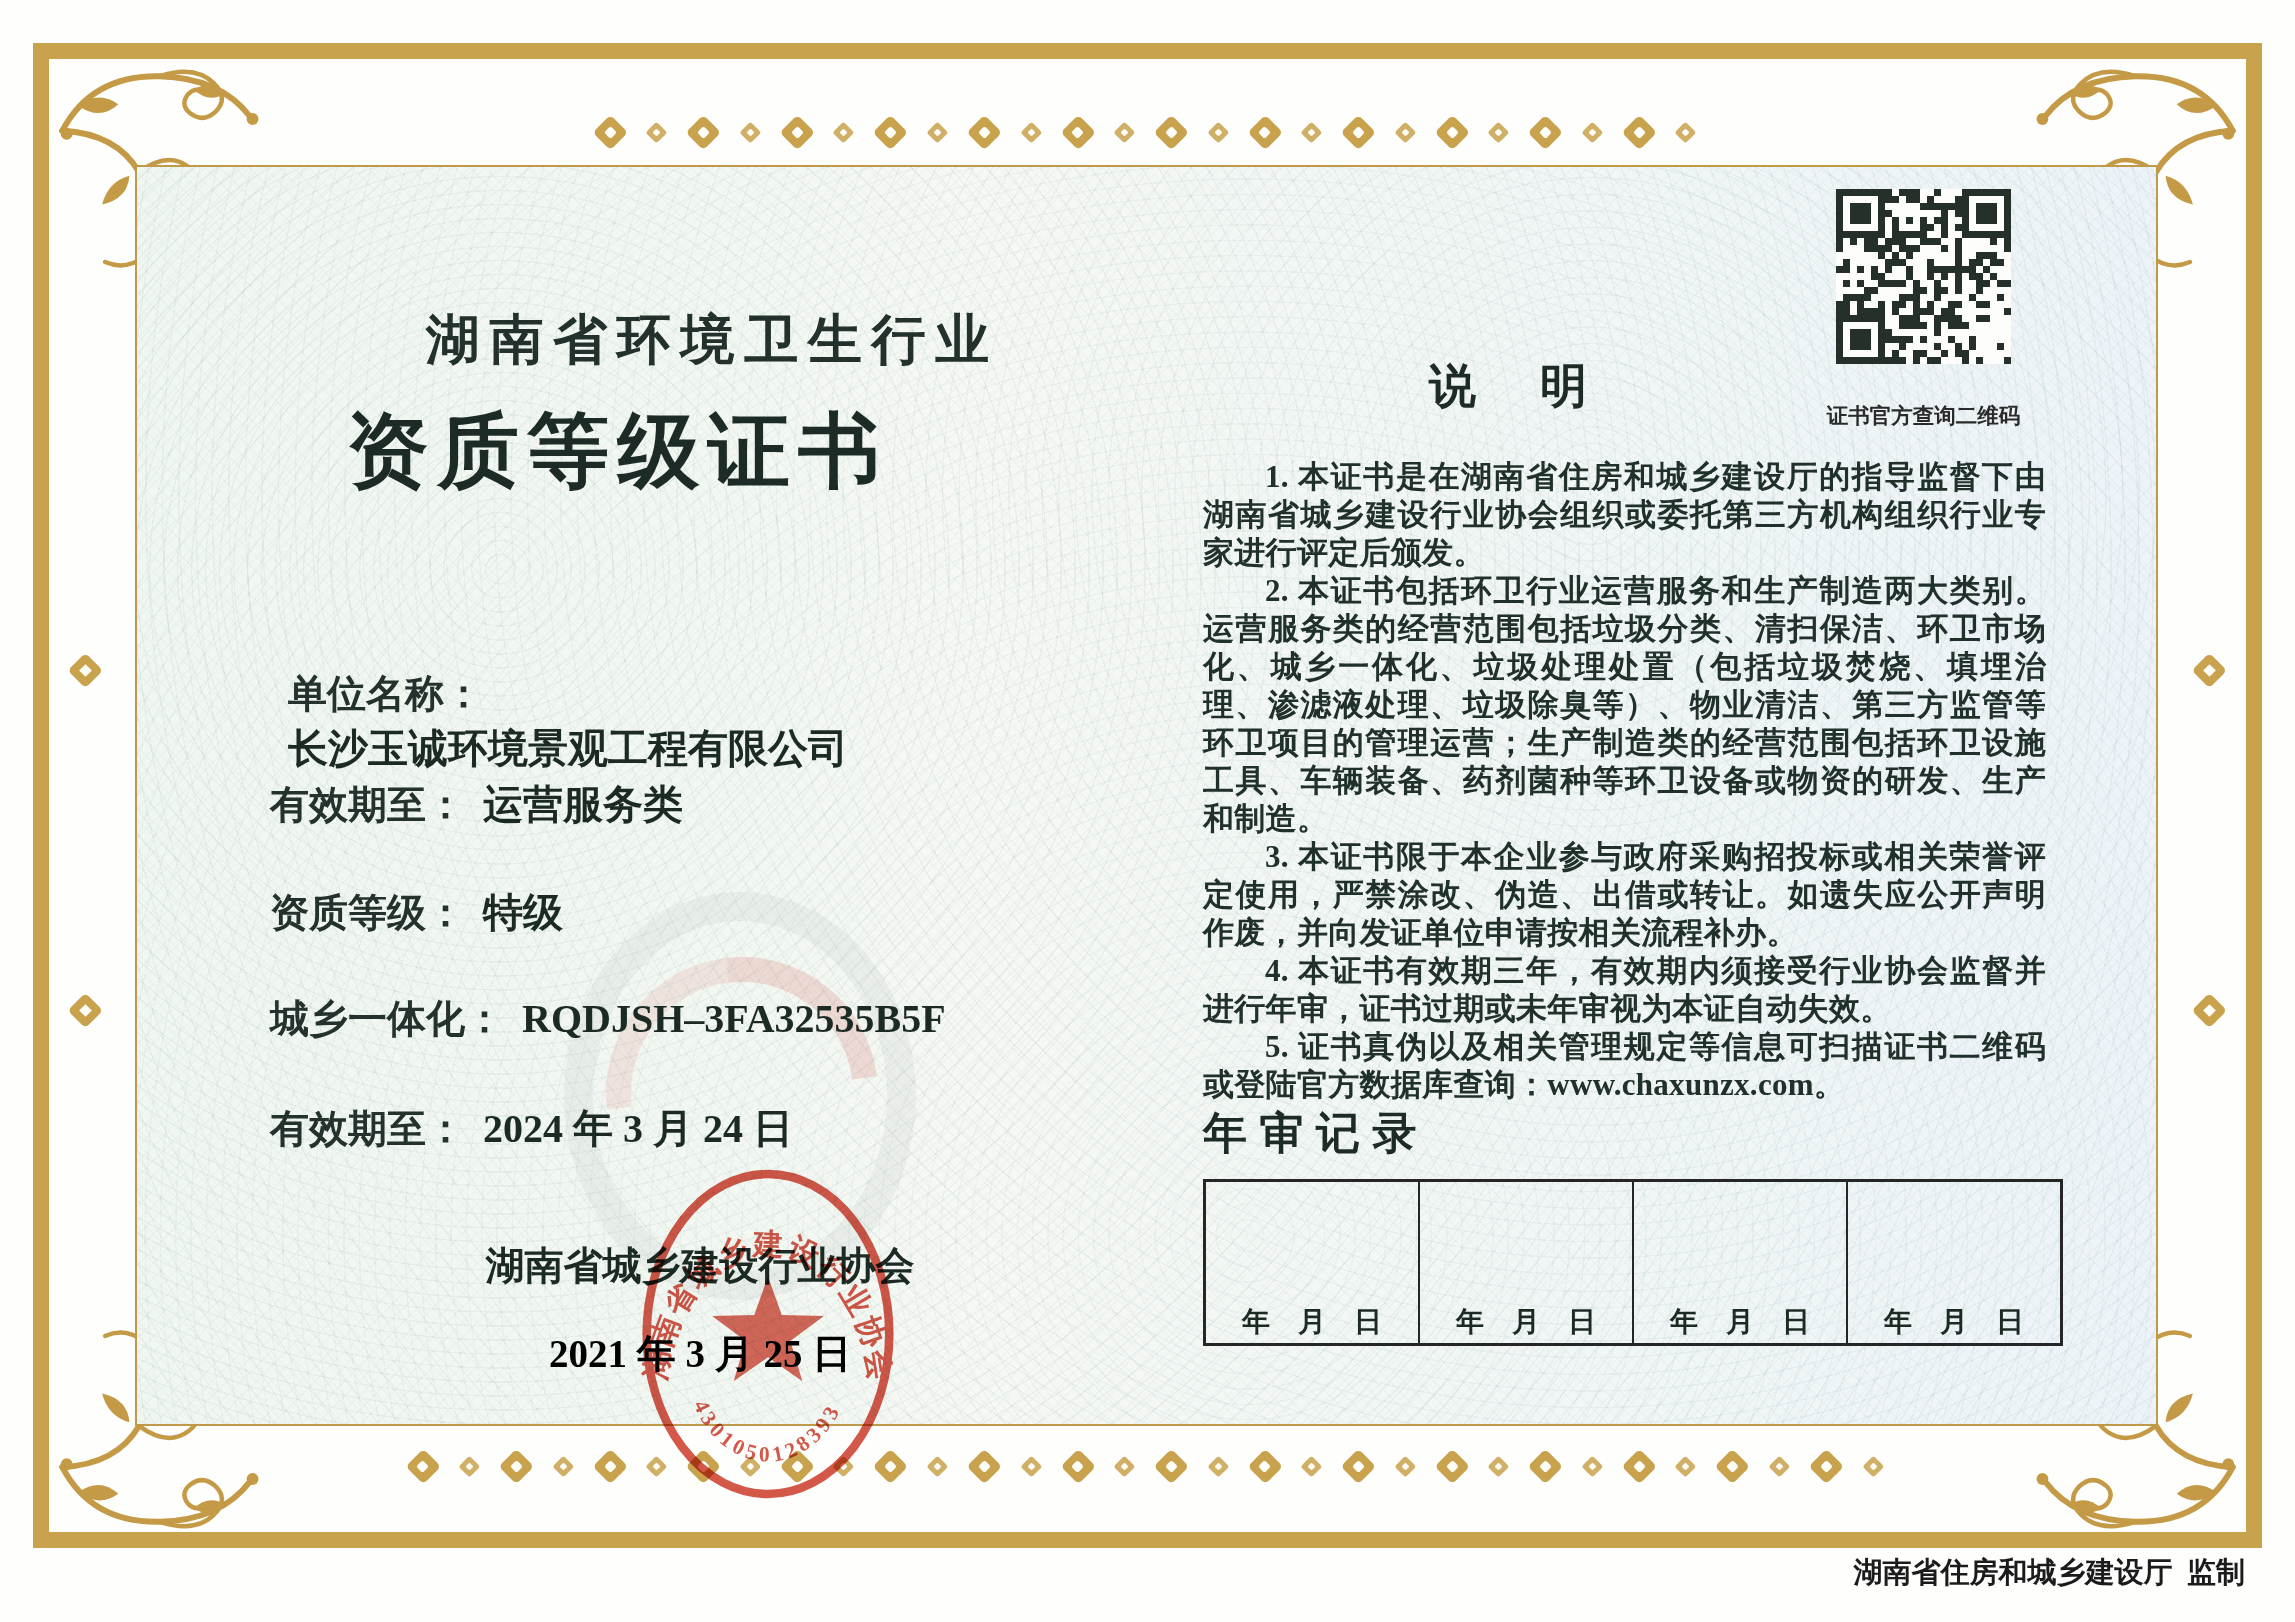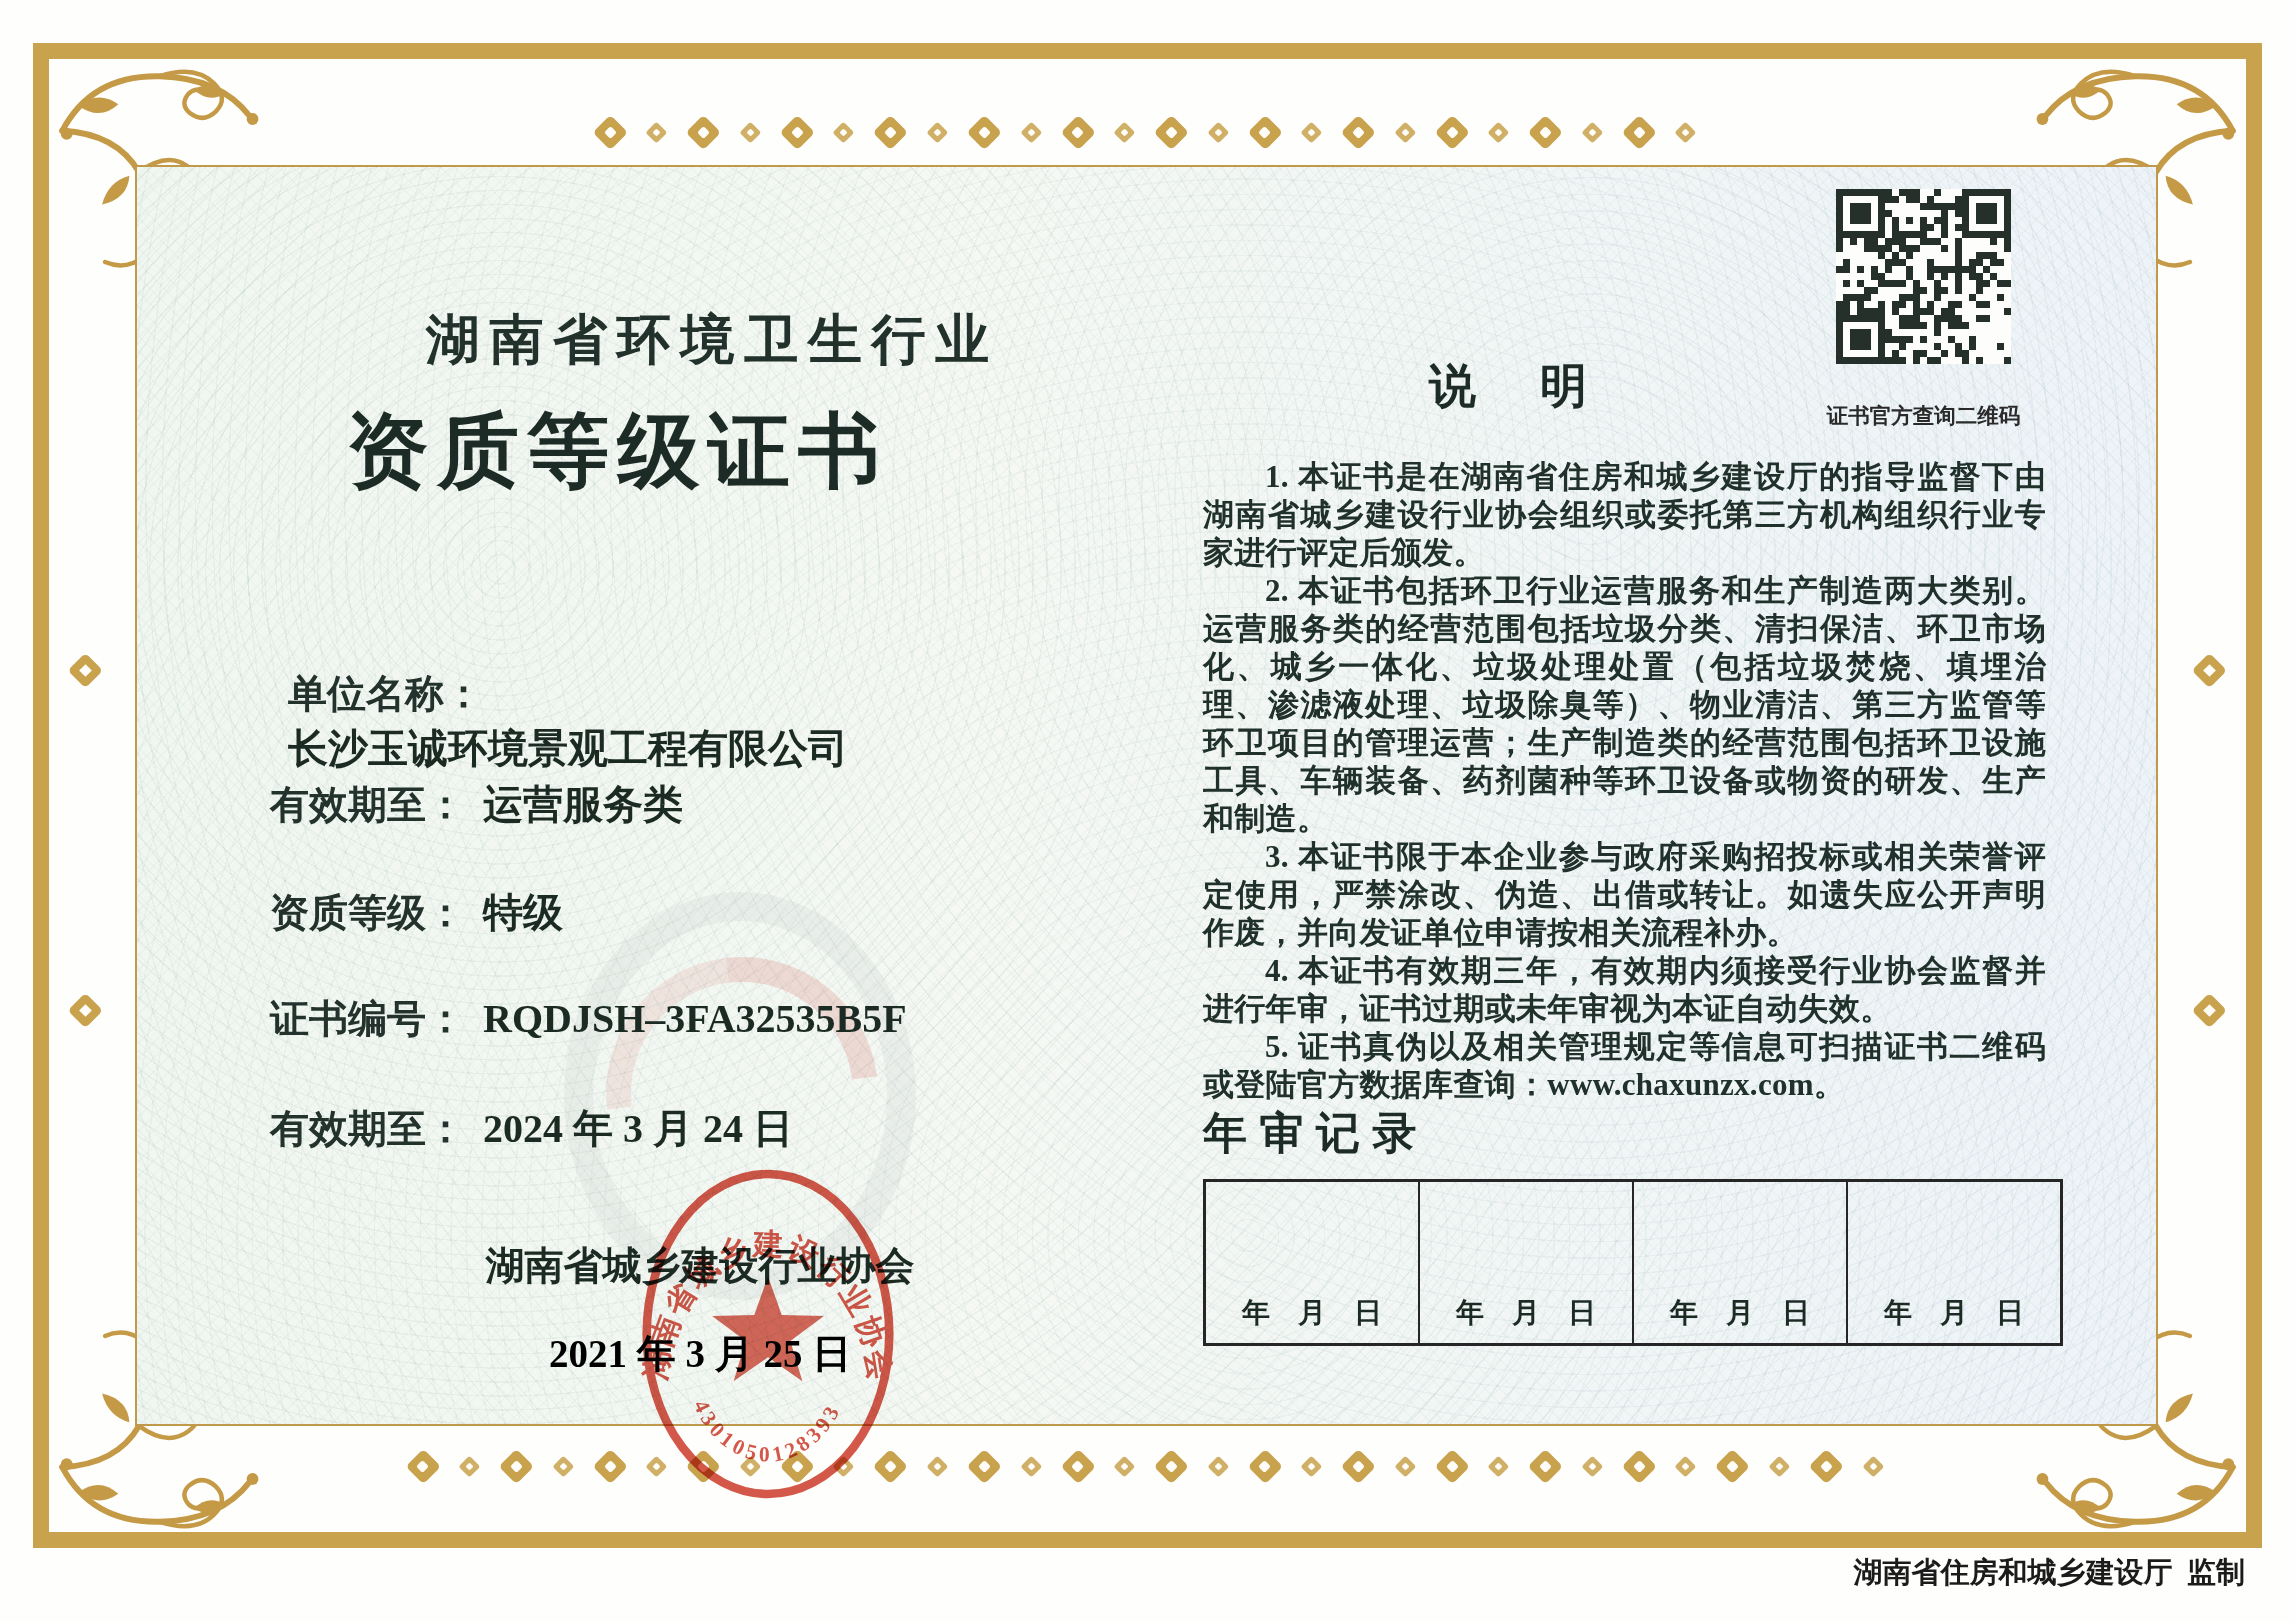--- a/index.html
+++ b/index.html
@@ -71,21 +71,21 @@
   .notes-heading{position:absolute;left:1203px;top:355px;width:610px;text-align:center;
                  font-size:47px;font-weight:700;letter-spacing:64px;text-indent:64px;color:#1d2b26;}
   .notes{position:absolute;left:1203px;top:458px;width:843px;}
   .notes p{margin:0;font-size:31px;line-height:38px;font-weight:700;color:#20302a;
            text-align:justify;text-indent:62px;letter-spacing:0.3px;}
   .review-heading{position:absolute;left:1203px;top:1104px;width:854px;text-align:left;
                   font-size:44px;font-weight:700;letter-spacing:12.5px;color:#1d2b26;}
   .review-table{position:absolute;left:1203px;top:1179px;width:854px;height:161px;
                 display:flex;border:3.5px solid #262626;background:transparent;}
   .review-cell{flex:1;display:flex;align-items:flex-end;justify-content:center;
-               padding-bottom:11px;font-size:28px;font-weight:700;color:#1c2a24;
+               padding-bottom:2px;font-size:28px;font-weight:700;color:#1c2a24;
                border-left:2.8px solid #262626;white-space:pre;}
   .review-cell:first-child{border-left:none;}
 
   
   .footer-left{position:absolute;left:52px;top:1553px;font-size:29px;font-weight:700;color:#1b1b1b;white-space:pre;}
   .footer-right{position:absolute;right:50px;top:1553px;font-size:29px;font-weight:700;color:#1b1b1b;white-space:pre;}
 </style>
 </head>
 <body>
 
@@ -243,21 +243,21 @@
   </div>
   <div class="field-row f1">
     <span class="field-label">有效期至：</span>
     <span class="field-value">运营服务类</span>
   </div>
   <div class="field-row f2">
     <span class="field-label">资质等级：</span>
     <span class="field-value">特级</span>
   </div>
   <div class="field-row f3">
-    <span class="field-label">证书编号：</span>
+    <span class="field-label">城乡一体化：</span>
     <span class="field-value">RQDJSH–3FA32535B5F</span>
   </div>
   <div class="field-row f4">
     <span class="field-label">有效期至：</span>
     <span class="field-value">2024 年 3 月 24 日</span>
   </div>
 
   <div class="issuer-line">湖南省城乡建设行业协会</div>
   <div class="date-line">2021 年 3 月 25 日</div>
 

